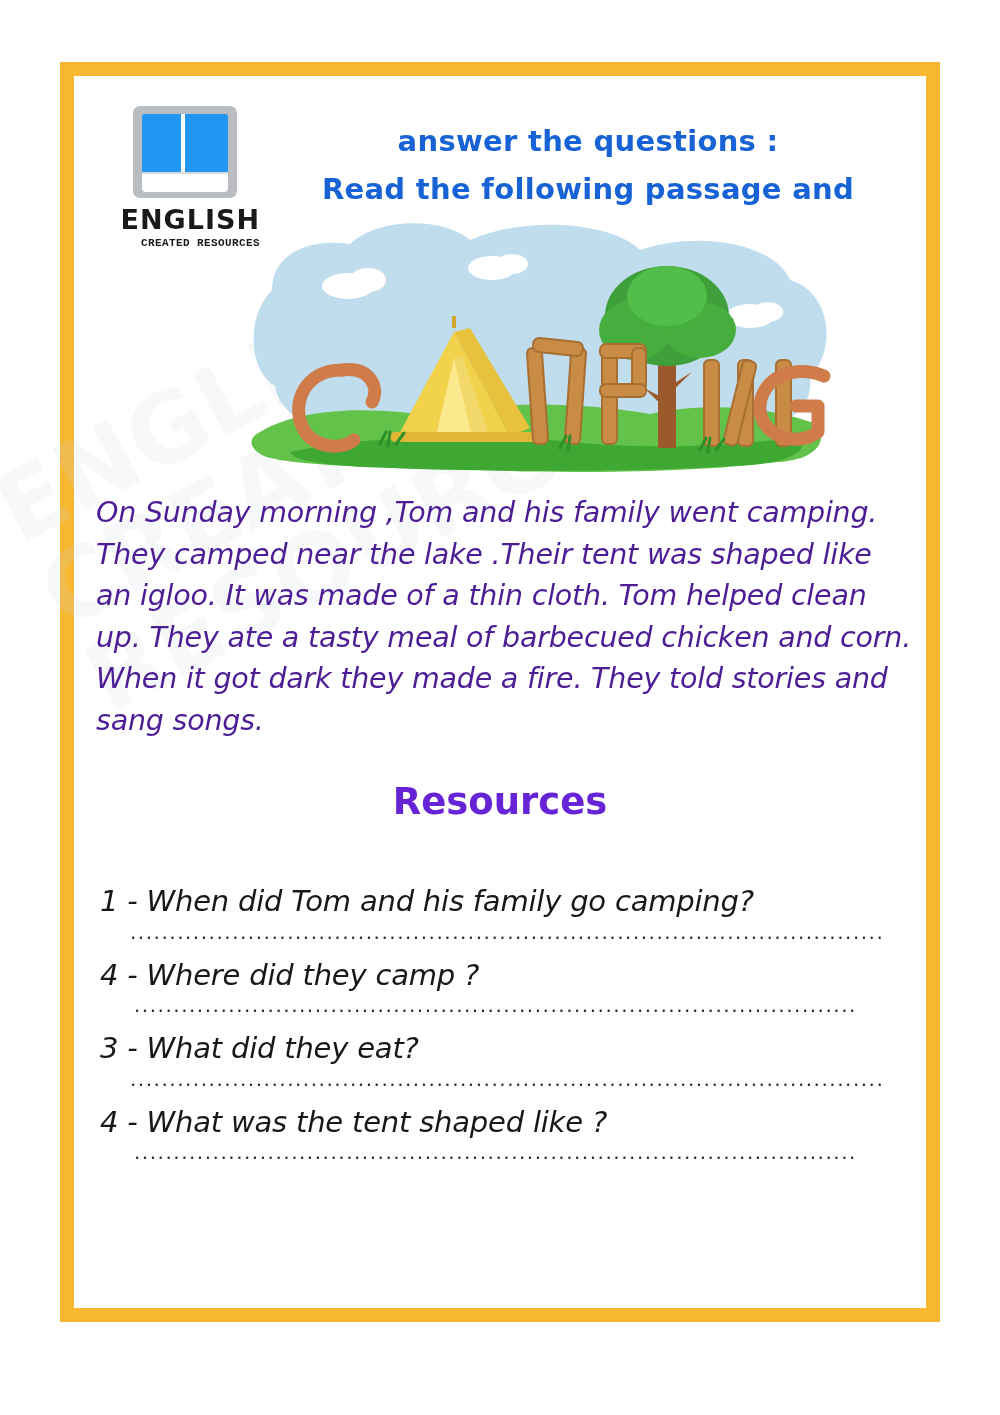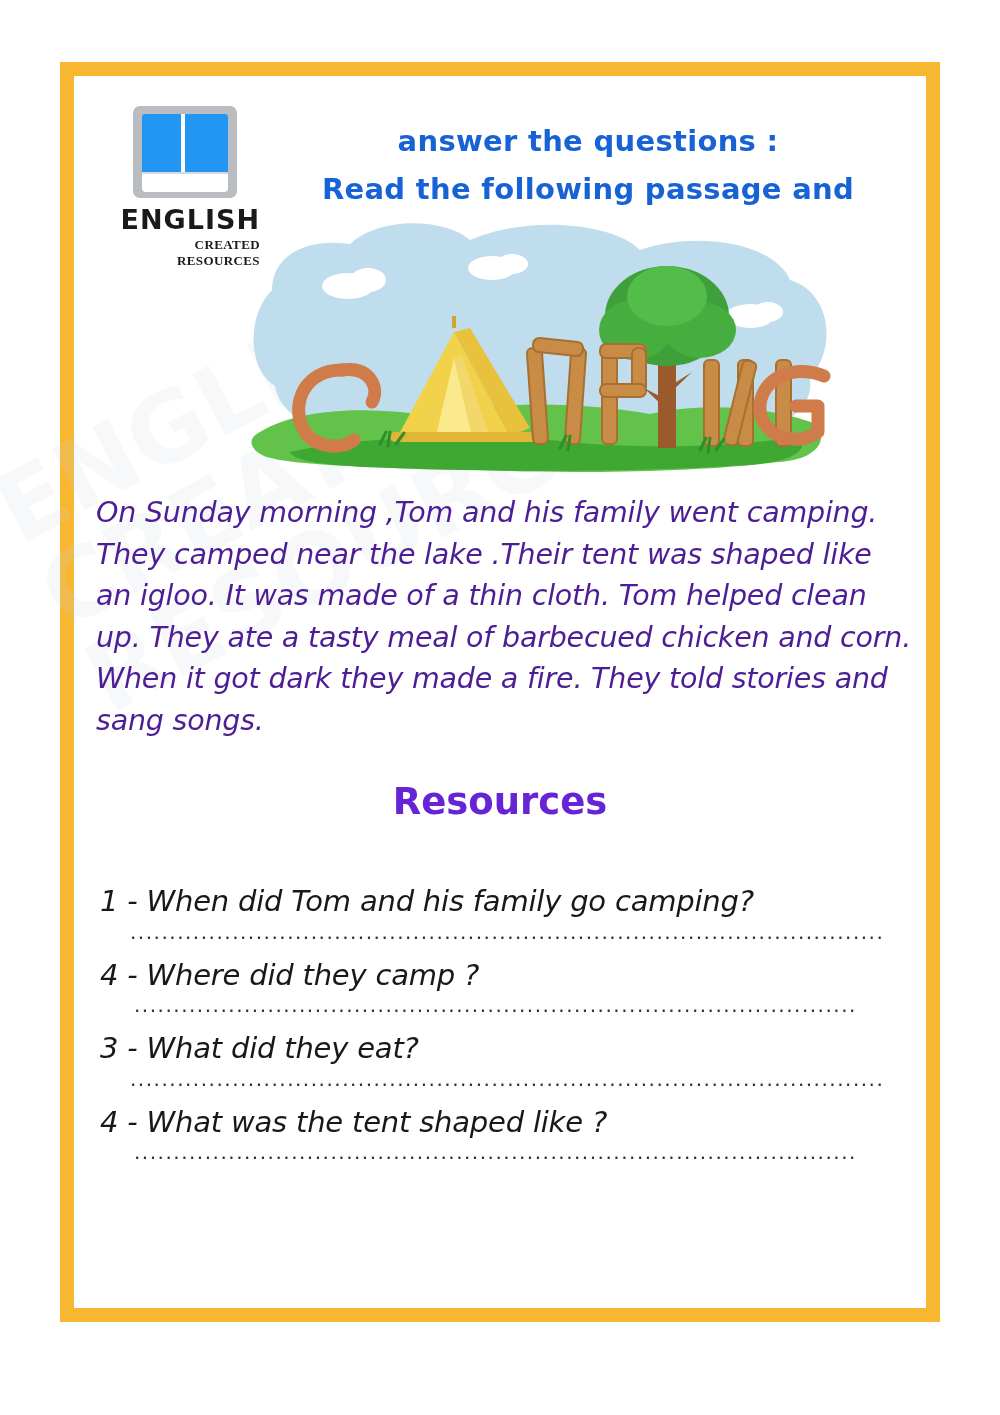--- a/index.html
+++ b/index.html
@@ -94,23 +94,23 @@
   }
   .logo-title {
     font-family: "DejaVu Sans", sans-serif;
     font-weight: bold;
     font-size: 27px;
     letter-spacing: 1px;
     color: #1a1a1a;
     margin-top: 6px;
   }
   .logo-sub {
-    font-family: Liberation Serif, serif;
-    font-weight: bold;
-    font-size: 13px;
+    font-family: Liberation Mono, monospace;
+    font-weight: bold;
+    font-size: 11px;
     letter-spacing: 0.4px;
     color: #1a1a1a;
     margin-top: 2px;
   }
 
   
   .heading {
     position: absolute;
     left: 200px;
     top: 38px;

